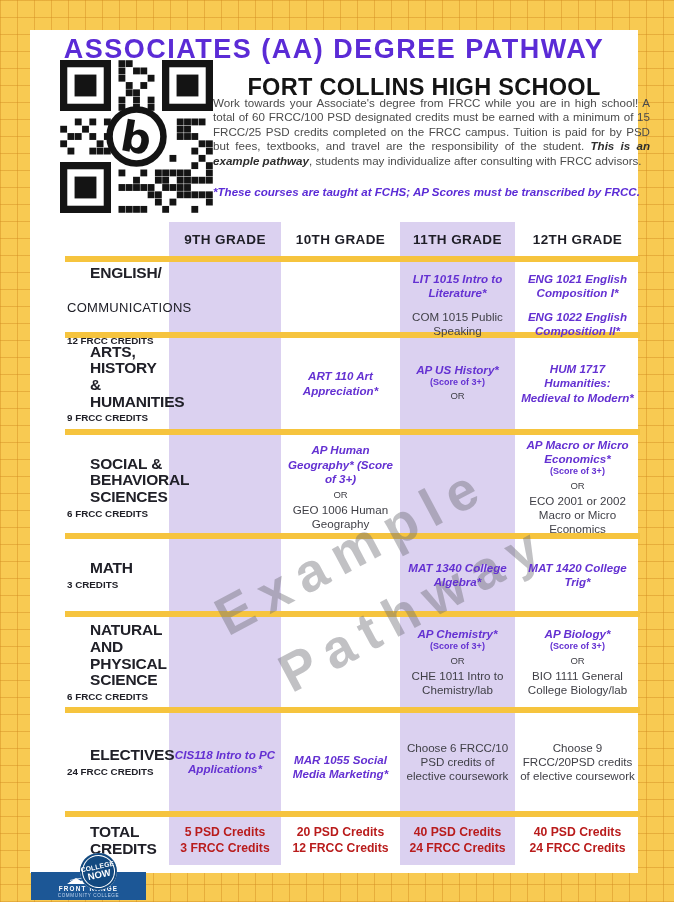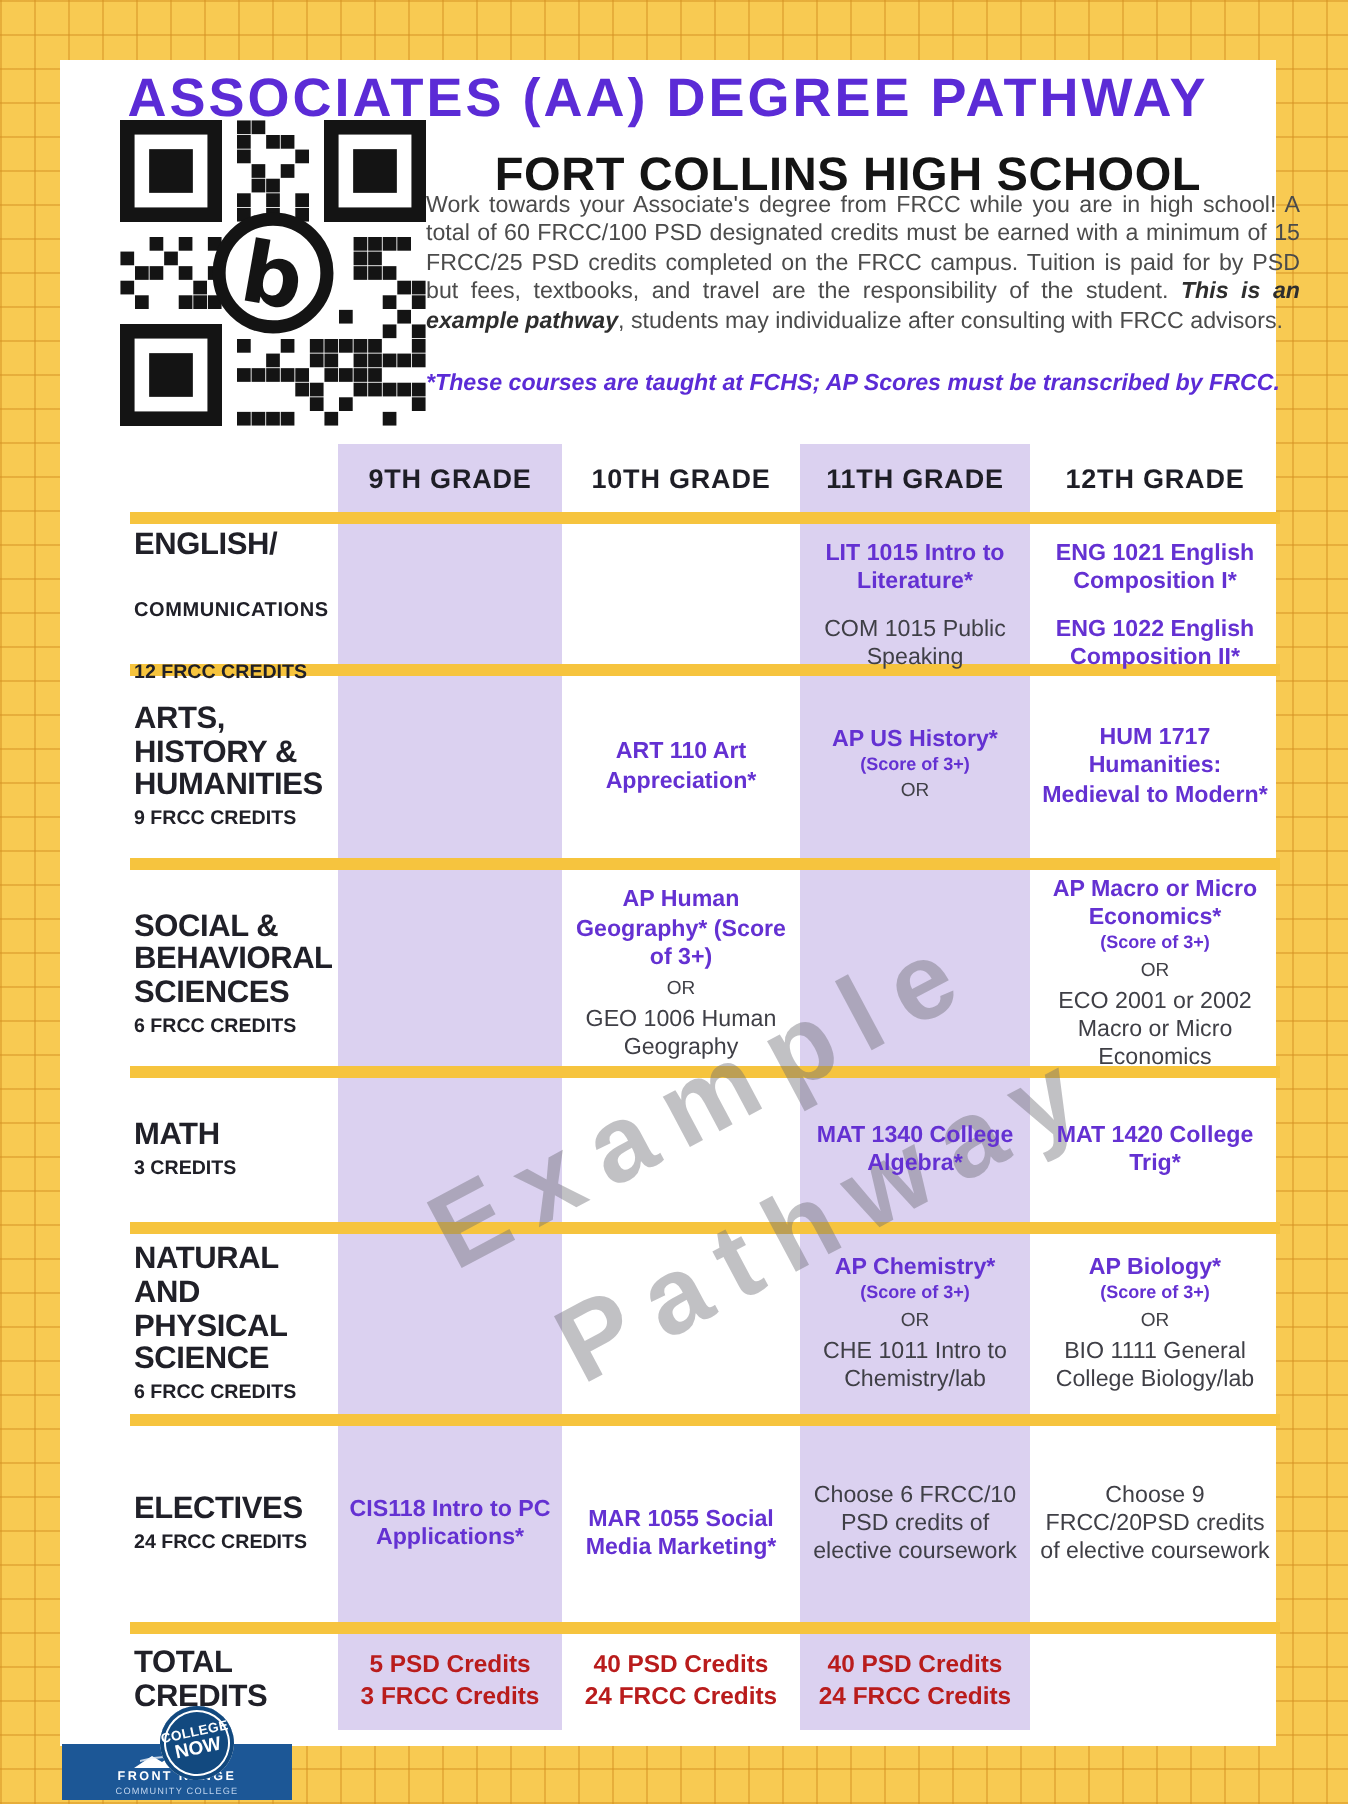--- a/index.html
+++ b/index.html
@@ -29,28 +29,28 @@
   .strip{position:absolute;top:0;bottom:0;background:#DBD1F0;z-index:0;}
   .s9{left:104px;width:112px;}
   .s11{left:335px;width:115px;}
   .trow{display:grid;grid-template-columns:104px 112px 119px 115px 125px;position:relative;}
   .sep{height:6px;background:#F6C43E;position:relative;z-index:1;}
   .cell{position:relative;z-index:3;display:flex;flex-direction:column;align-items:center;
     justify-content:center;text-align:center;padding:3px 4px;box-sizing:border-box;}
   .cell.label{align-items:flex-start;text-align:left;padding:3px 2px;}
   .hcell{font-size:13.5px;font-weight:700;color:#1E1E26;letter-spacing:.4px;}
 
-  .seg-course{font-size:11.6px;font-weight:700;color:#6431D2;line-height:1.22;}
+  .seg-course{font-size:11.6px;font-weight:700;color:#6431D2;line-height:1.22;font-style:italic;}
   .seg-plain{font-size:11.6px;color:#3F3F46;line-height:1.22;}
   .seg-score{font-size:9px;font-weight:700;color:#6431D2;line-height:1.2;}
   .seg-or{font-size:9.5px;color:#3F3F46;margin:3px 0;}
   .seg-gap{height:10px;}
   .seg-total{font-size:12.2px;font-weight:700;color:#b91c1c;line-height:1.3;}
-  .seg-lbl-big{font-size:15.5px;font-weight:700;color:#202028;line-height:1.07;letter-spacing:-.2px;}
-  .seg-lbl-small{font-size:10px;font-weight:700;color:#202028;letter-spacing:.3px;margin:18px 0;}
+  .seg-lbl-big{font-size:15.5px;font-weight:700;color:#202028;line-height:1.07;letter-spacing:-.2px;margin-left:23px;}
+  .seg-lbl-small{font-size:13px;font-weight:400;color:#202028;letter-spacing:.3px;margin:18px 0;}
   .seg-lbl-credits{font-size:9.8px;font-weight:700;color:#202028;margin-top:2px;}
 
   .watermark{position:absolute;left:80px;top:380px;width:520px;height:350px;
     display:flex;flex-direction:column;align-items:center;justify-content:center;
     transform:rotate(-28deg);z-index:2;pointer-events:none;
     color:rgba(108,108,114,.42);font-weight:700;font-size:54px;letter-spacing:11px;}
   .wm2{margin:18px 0 0 56px;}
 
   .frcc{position:absolute;left:1px;top:842px;width:115px;height:28px;background:#1C5796;
     display:flex;flex-direction:column;align-items:center;justify-content:flex-end;
@@ -321,20 +321,24 @@
         <div class="trow" style="height: 48px;">
           <div class="cell label">
             <div class="seg-lbl-big">TOTAL</div>
             <div class="seg-lbl-big">CREDITS</div>
           </div>
           <div class="cell">
             <div class="seg-total">5 PSD Credits</div>
             <div class="seg-total">3 FRCC Credits</div>
           </div>
           <div class="cell">
+            <div class="seg-total">20 PSD Credits</div>
+            <div class="seg-total">12 FRCC Credits</div>
+          </div>
+          <div class="cell">
             <div class="seg-total">40 PSD Credits</div>
             <div class="seg-total">24 FRCC Credits</div>
           </div>
           <div class="cell">
             <div class="seg-total">40 PSD Credits</div>
             <div class="seg-total">24 FRCC Credits</div>
           </div>
         </div>
       </div>
 

